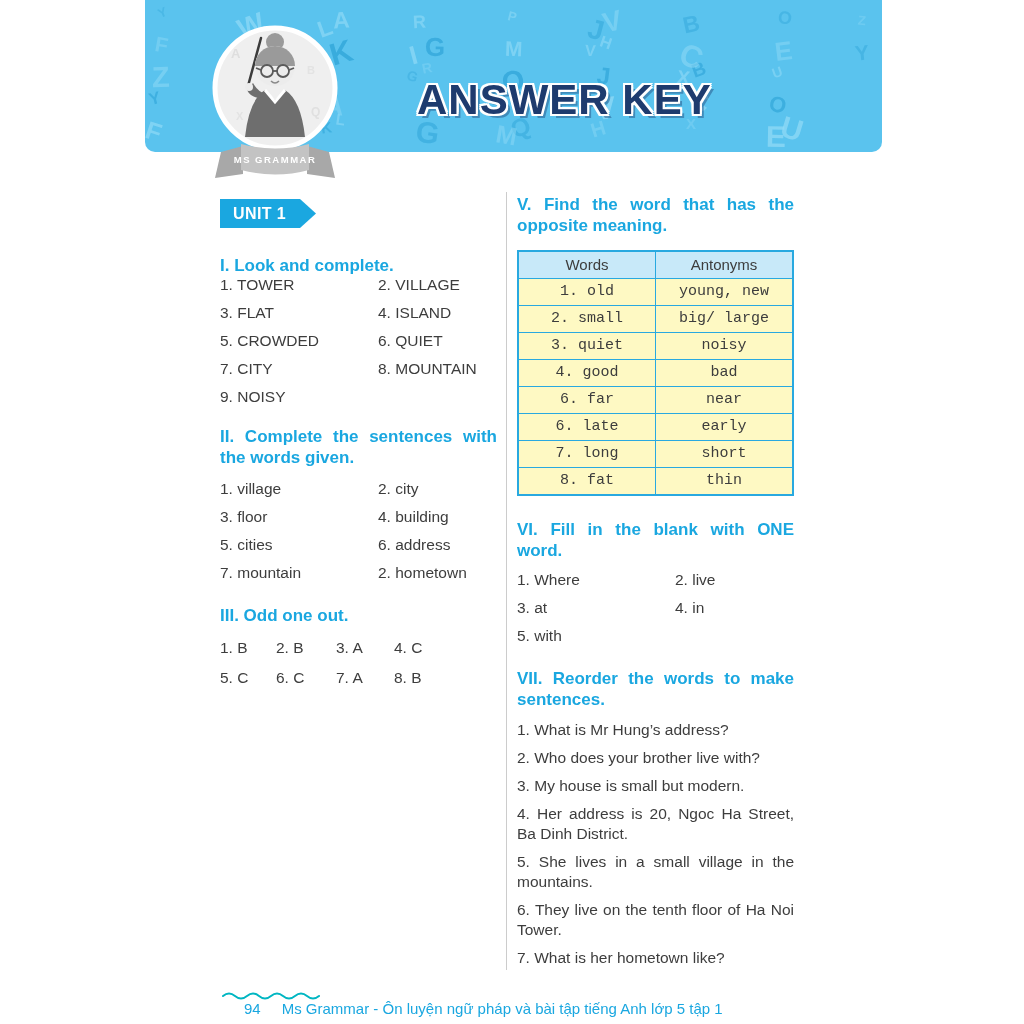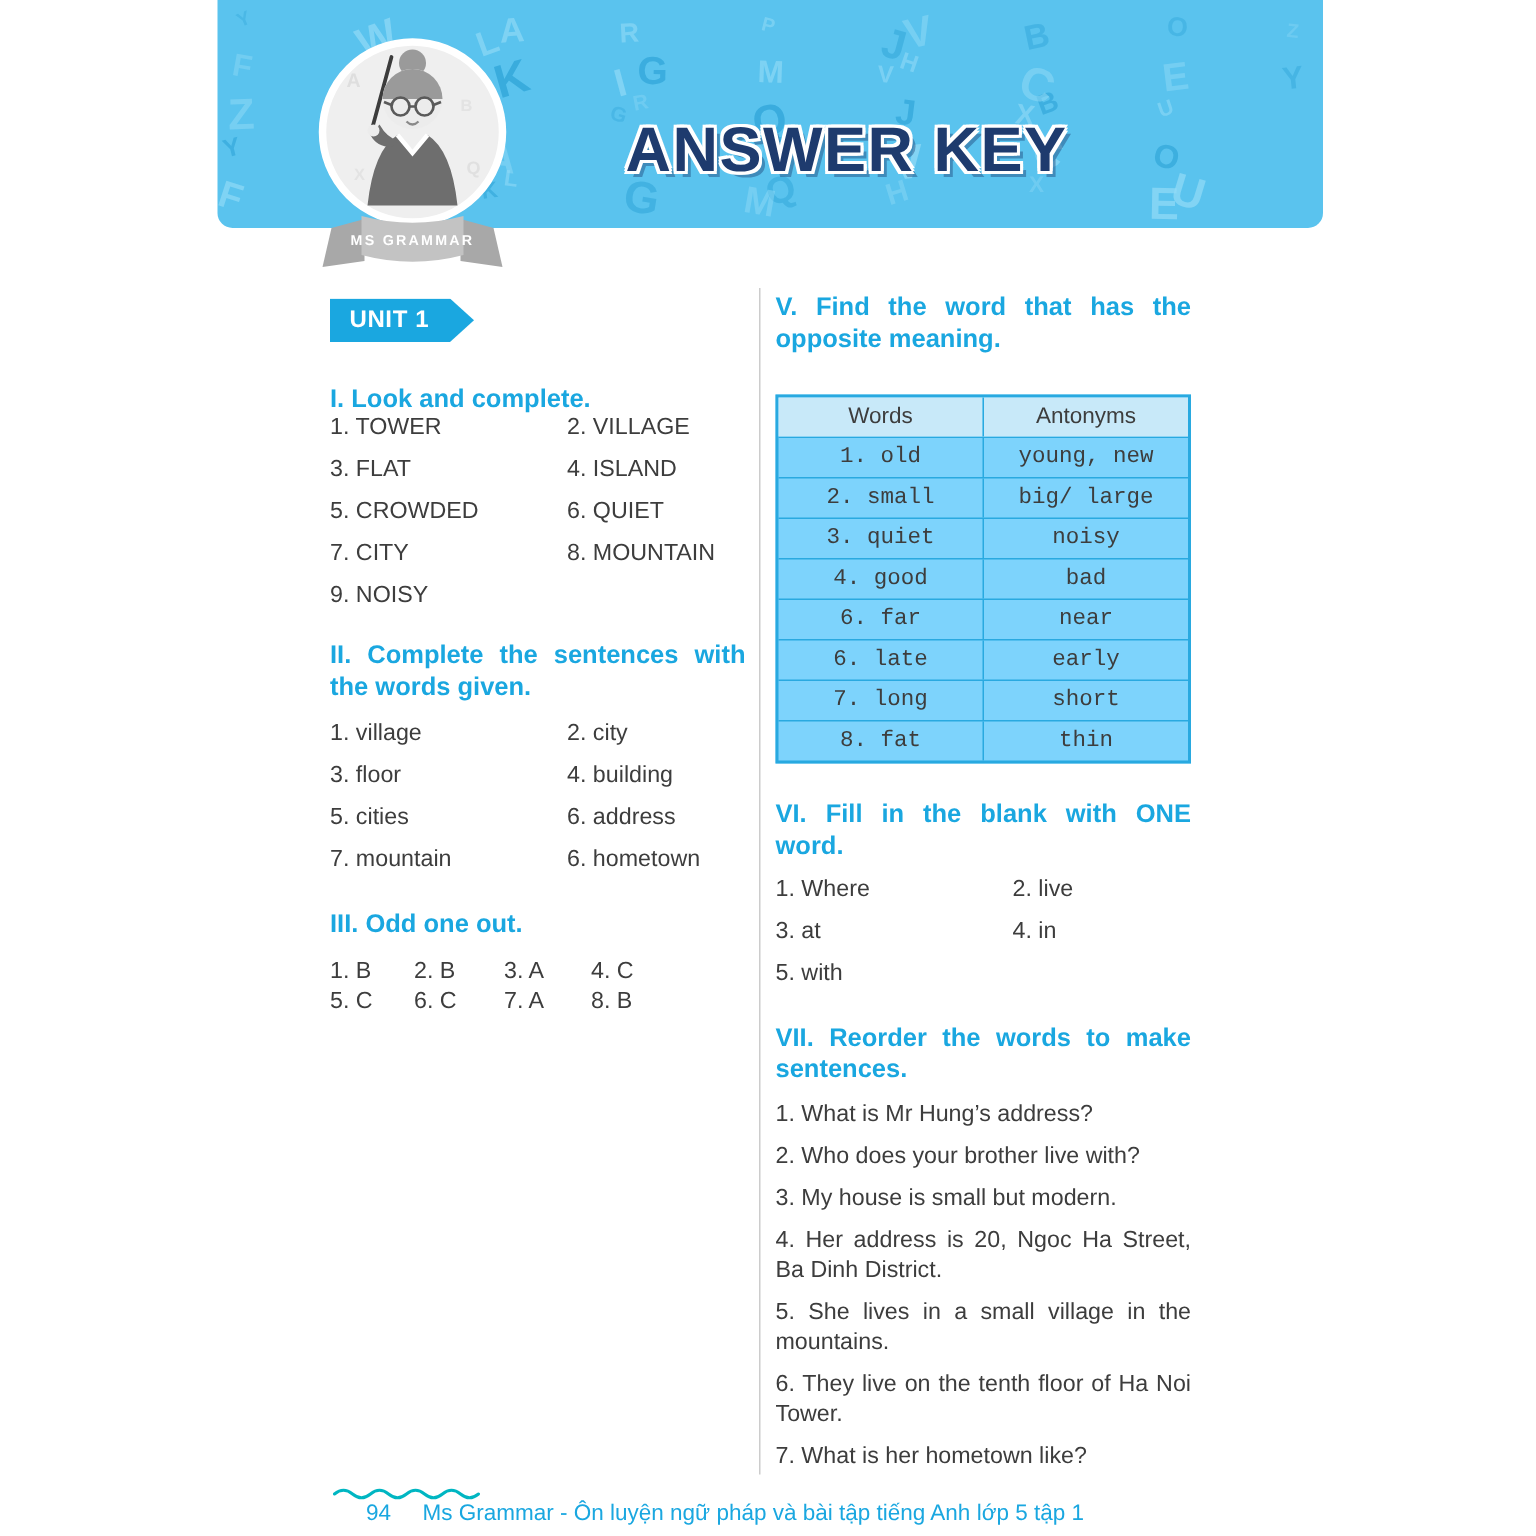--- a/index.html
+++ b/index.html
@@ -51,26 +51,26 @@
   .divider   { width:1px; background:var(--divider-gray,#ccc); margin:4px 10px 6px 9px; }
   .col-right { flex:1; min-width:0; }
 
   h2.sec {
     color:var(--accent-blue,#1aa7e0);
     font-size:17px; line-height:21px; font-weight:bold;
     text-align:justify; text-align-last:left;
   }
 
   .grid2 { display:grid; grid-template-columns:158px 1fr; row-gap:10px; font-size:15.5px; line-height:18px; }
-  .grid4 { display:grid; grid-template-columns:56px 60px 58px 1fr; row-gap:2px; font-size:15.5px; line-height:18px; }
+  .grid4 { display:grid; grid-template-columns:56px 60px 58px 1fr; row-gap:12px; font-size:15.5px; line-height:18px; }
   .vlist p { font-size:15.5px; line-height:30px; }
   .plist p { font-size:15.5px; line-height:20px; margin-bottom:8px; text-align:justify; text-align-last:left; }
 
   
-  .anto-table { margin-top:27px; border:2px solid var(--table-border,#29a9e0); font-size:15px; background:#7dd3fc; }
+  .anto-table { margin-top:14px; border:2px solid var(--table-border,#29a9e0); font-size:15px; background:#fef9c3; }
   .anto-table .tr { display:grid; grid-template-columns:136px 1fr; }
   .anto-table .tr + .tr { border-top:1px solid var(--table-border,#29a9e0);font-family:Liberation Mono, monospace; }
   .anto-table .td { height:26px; line-height:26px; text-align:center; overflow:hidden; }
   .anto-table .td + .td { border-left:1px solid var(--table-border,#29a9e0); }
   .anto-table .th-row .td { background:var(--table-header-bg,#c8e9f9); }
 
   
   .footer-wave { position:absolute; left:222px; top:991px; }
   .footer { position:absolute; left:244px; top:1000px; display:flex; gap:21px;
             font-size:15px; color:var(--accent-blue,#1aa7e0); white-space:nowrap; }
@@ -206,21 +206,21 @@
 
     <h2 class="sec mt20">II. Complete the sentences with the words given.</h2>
     <div class="grid2 mt12">
       <span>1. village</span>
       <span>2. city</span>
       <span>3. floor</span>
       <span>4. building</span>
       <span>5. cities</span>
       <span>6. address</span>
       <span>7. mountain</span>
-      <span>6. hometown</span>
+      <span>2. hometown</span>
     </div>
 
     <h2 class="sec mt23">III. Odd one out.</h2>
 
     <div class="grid4 mt13">
       <span>1. B</span>
       <span>2. B</span>
       <span>3. A</span>
       <span>4. C</span>
       <span>5. C</span>

